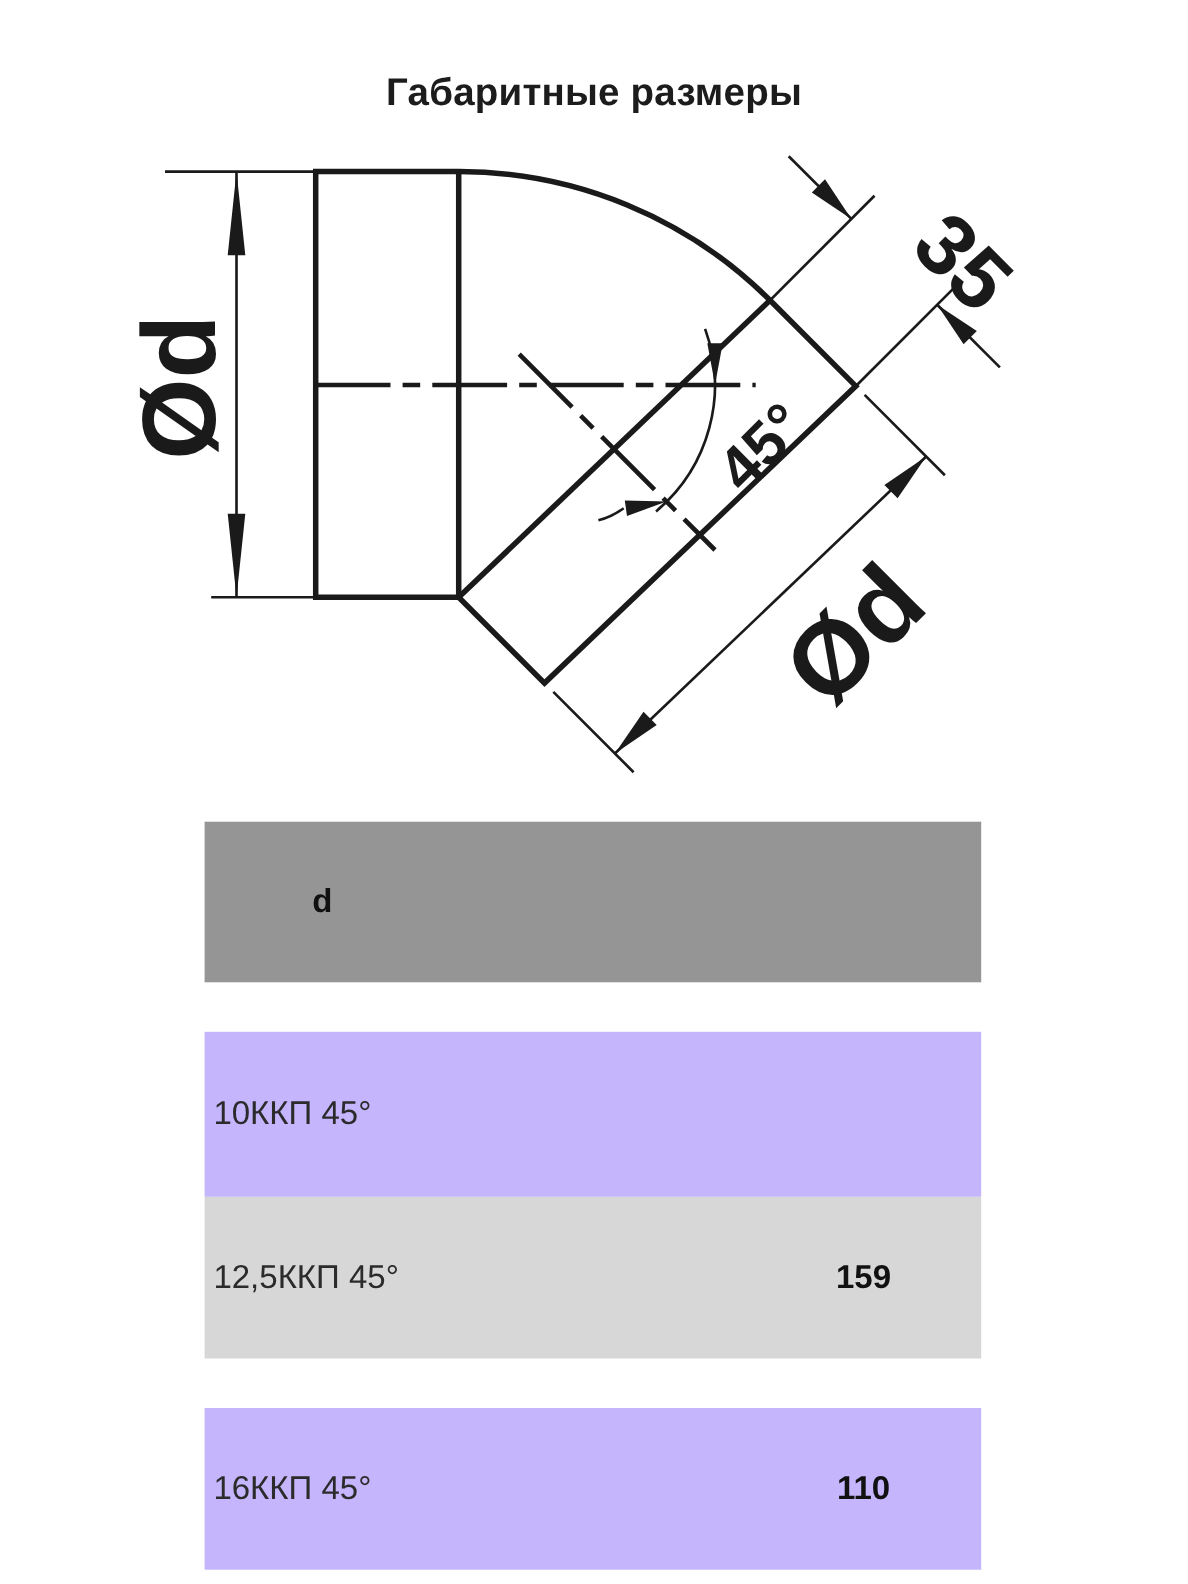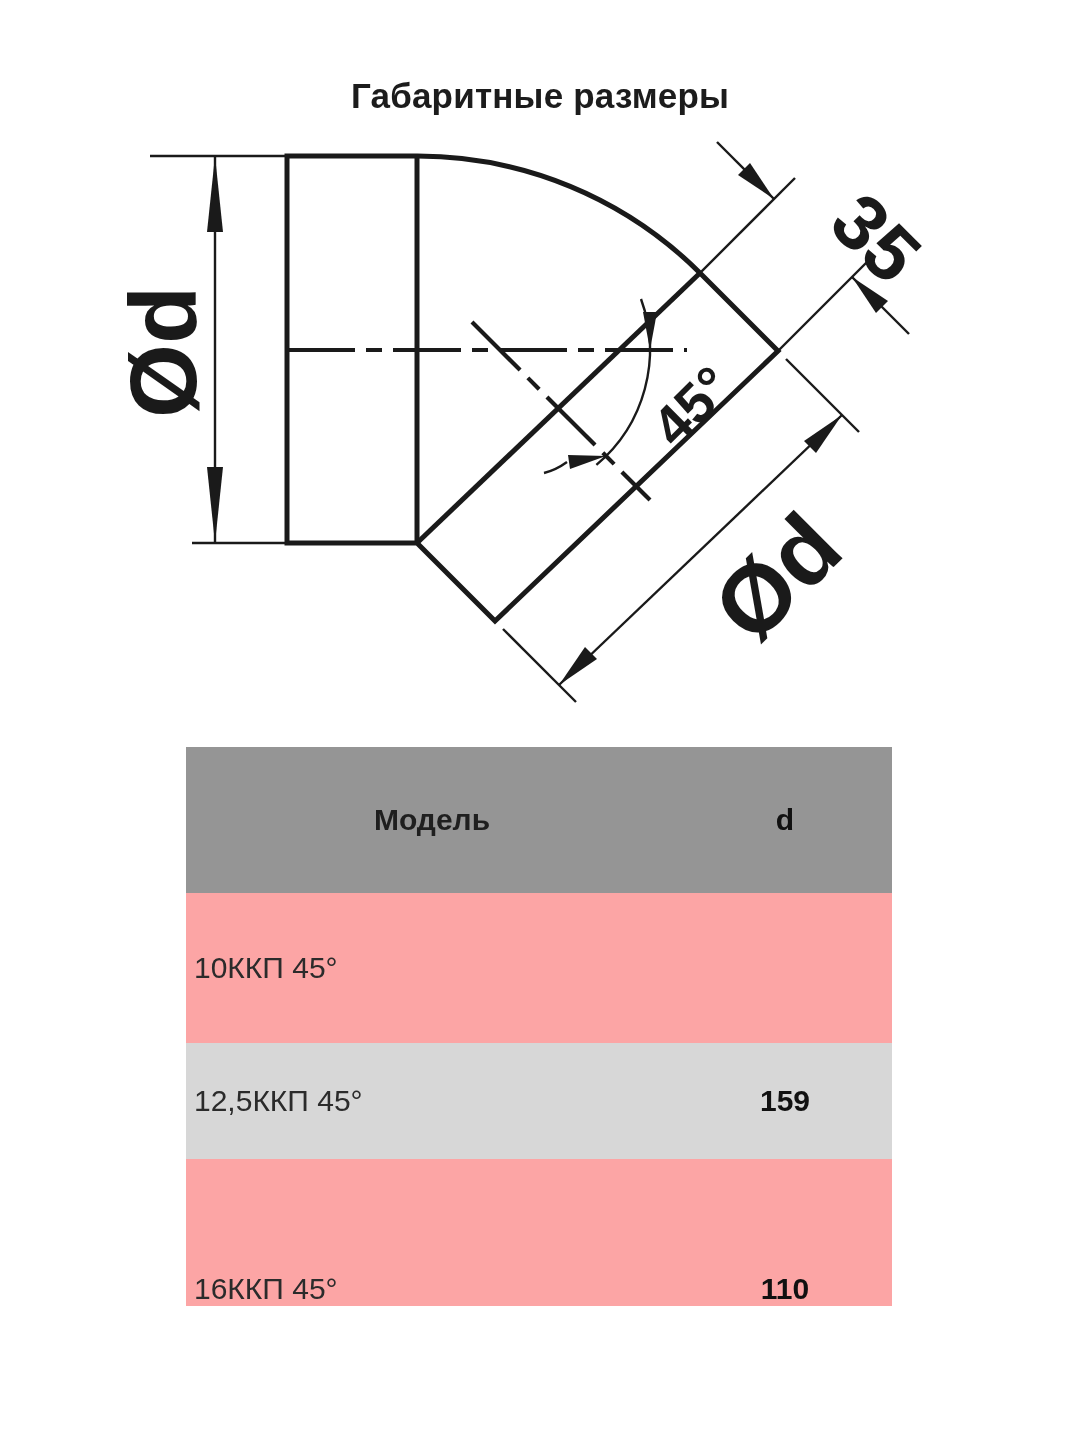--- a/index.html
+++ b/index.html
@@ -13,21 +13,21 @@
   html,body{background:#ffffff;}
   .page{
     position:relative;
     width:1080px;height:1440px;
     background:#ffffff;
     font-family:"Liberation Sans",sans-serif;
     overflow:hidden;
   }
   .title{
     position:absolute;
-    left:0;top:76px;width:1080px;
+    left:0;top:64px;width:1080px;
     text-align:center;
     font-size:35px;
     font-weight:700;
     color:var(--title-text);
     letter-spacing:0.2px;
   }
   .drawing-svg{
     position:absolute;
     left:0;top:0;
     width:1080px;height:750px;
@@ -52,23 +52,23 @@
     font-size:30px;
     color:var(--table-text);
   }
   .spec-header{
     display:flex;align-items:center;
     height:146px;
     background:var(--header-bg);
     font-weight:700;
   }
   .spec-row{display:flex;align-items:center;}
-  .row-1,.row-3{height:150px;background:#fca5a5;}
-  .row-2{height:116px;background:var(--row-alt-bg);}
-  .row-3{height:147px;align-items:flex-end;}
+  .row-1,.row-3{height:150px;background:#c4b5fd;margin-top:45px;}
+  .row-2{height:147px;background:var(--row-alt-bg);}
+  .row-3{height:147px;}
   .cell-model{
     width:492px;
     text-align:center;
   }
   .spec-row .cell-model{
     text-align:left;
     padding-left:8px;
     font-weight:400;
     color:#2b2b2b;
   }
@@ -121,21 +121,20 @@
     <path class="thin" d="M786 359 L859 432"></path>
     <path class="thin" d="M503 629 L576 702"></path>
     <path class="thin" d="M559 685 L842 415"></path>
     <polygon class="arrow" points="842,415 816,453 804,441"></polygon>
     <polygon class="arrow" points="559,685 597,659 585,647"></polygon>
     <text class="dim-text t-big" x="777" y="577" text-anchor="middle" dominant-baseline="central" transform="rotate(-45 777 577)">Ød</text>
   </svg>
 
   <div class="spec-table">
     <div class="spec-header">
-      <div class="cell-model">Модель</div>
       <div class="cell-d">d</div>
     </div>
     <div class="spec-row row-1">
       <div class="cell-model">10ККП 45°</div>
     </div>
     <div class="spec-row row-2">
       <div class="cell-model">12,5ККП 45°</div>
       <div class="cell-d">159</div>
     </div>
     <div class="spec-row row-3">

